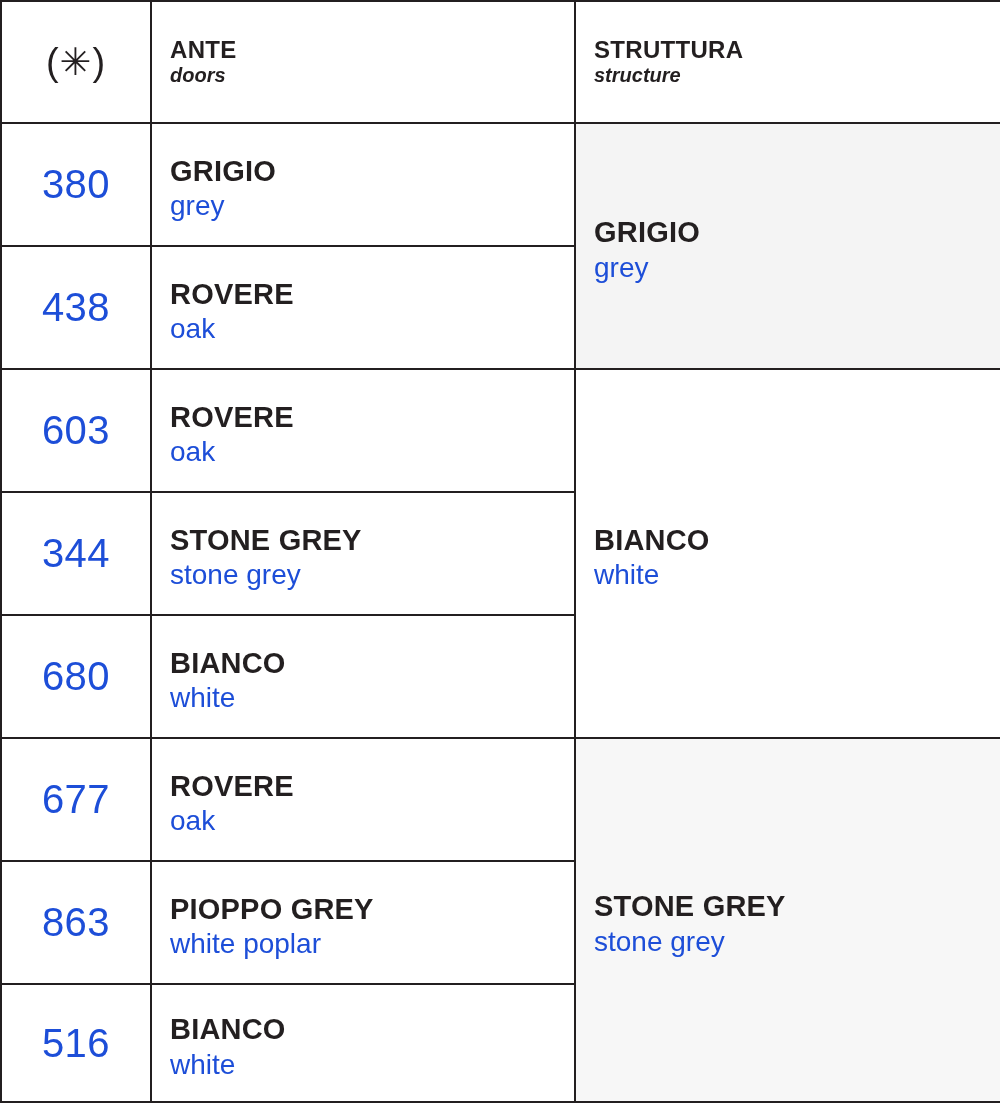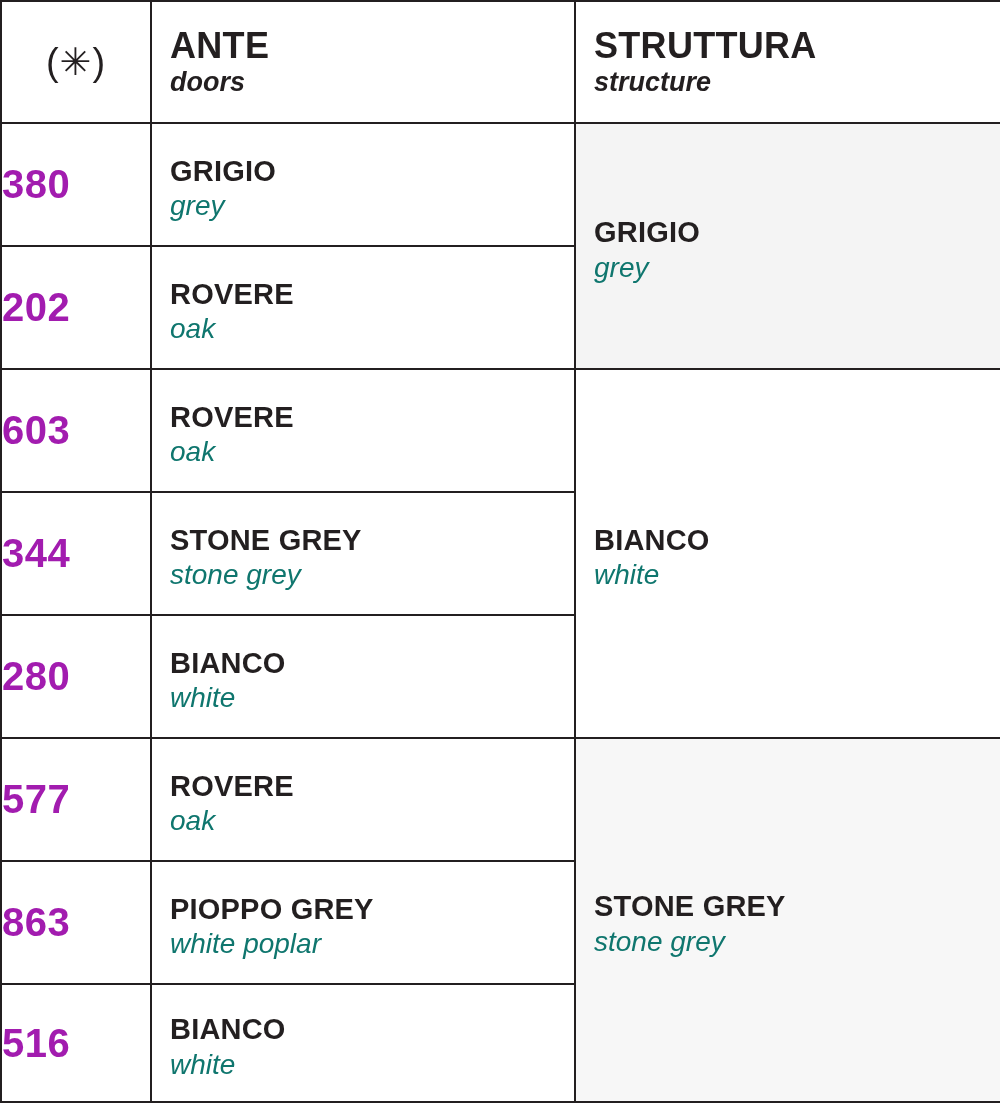--- a/index.html
+++ b/index.html
@@ -38,45 +38,45 @@
     background: #e3e3e3;
     text-align: left;
   }
   th.code-head {
     text-align: center;
   }
   .head-inner {
     padding: 0 18px;
   }
   .head-it {
-    font-size: 36px;
+    font-size: 24px;
     font-weight: bold;
     color: #231f20;
     letter-spacing: 0.3px;
     line-height: 1.18;
   }
   .head-en {
-    font-size: 27px;
+    font-size: 20px;
     font-style: italic;
     color: #231f20;
     line-height: 1.18;
   }
   .asterisk {
     font-size: 38px;
     color: #231f20;
     font-weight: normal;
     letter-spacing: 1px;
   }
 
   
   td.code {
-    text-align: left;
+    text-align: center;
     font-size: 40px;
-    font-weight: bold;
-    color: #a21caf;
+    font-weight: normal;
+    color: #1d4ed8;
     background: #f7f7f7;
     letter-spacing: 0.5px;
   }
 
   
   td.door {
     background: #fbfbfb;
   }
   td.door .inner, td.struct .inner {
     padding: 0 18px;
@@ -84,22 +84,21 @@
   .name-it {
     font-size: 29px;
     font-weight: bold;
     color: #231f20;
     line-height: 1.2;
     letter-spacing: 0.2px;
     margin-top: 8px;
   }
   .name-en {
     font-size: 28px;
-    font-style: italic;
-    color: #0f766e;
+    color: #1d4ed8;
     line-height: 1.25;
   }
 
   
   td.struct {
     background: #fdfdfd;
   }
   td.struct.grey-bg { background: #f4f4f4; }
   td.struct.white-bg { background: #ffffff; }
   td.struct.stone-bg { background: #f7f7f7; }
@@ -152,21 +151,21 @@
           </div>
         </td>
         <td class="struct grey-bg" rowspan="2">
           <div class="inner">
             <div class="name-it">GRIGIO</div>
             <div class="name-en">grey</div>
           </div>
         </td>
       </tr>
       <tr class="row">
-        <td class="code">202</td>
+        <td class="code">438</td>
         <td class="door">
           <div class="inner">
             <div class="name-it">ROVERE</div>
             <div class="name-en">oak</div>
           </div>
         </td>
       </tr>
 
       <tr class="row">
         <td class="code grp-sep">603</td>
@@ -186,31 +185,31 @@
       <tr class="row">
         <td class="code">344</td>
         <td class="door">
           <div class="inner">
             <div class="name-it">STONE GREY</div>
             <div class="name-en">stone grey</div>
           </div>
         </td>
       </tr>
       <tr class="row">
-        <td class="code">280</td>
+        <td class="code">680</td>
         <td class="door">
           <div class="inner">
             <div class="name-it">BIANCO</div>
             <div class="name-en">white</div>
           </div>
         </td>
       </tr>
 
       <tr class="row">
-        <td class="code grp-sep">577</td>
+        <td class="code grp-sep">677</td>
         <td class="door grp-sep">
           <div class="inner">
             <div class="name-it">ROVERE</div>
             <div class="name-en">oak</div>
           </div>
         </td>
         <td class="struct stone-bg grp-sep" rowspan="3">
           <div class="inner">
             <div class="name-it">STONE GREY</div>
             <div class="name-en">stone grey</div>

